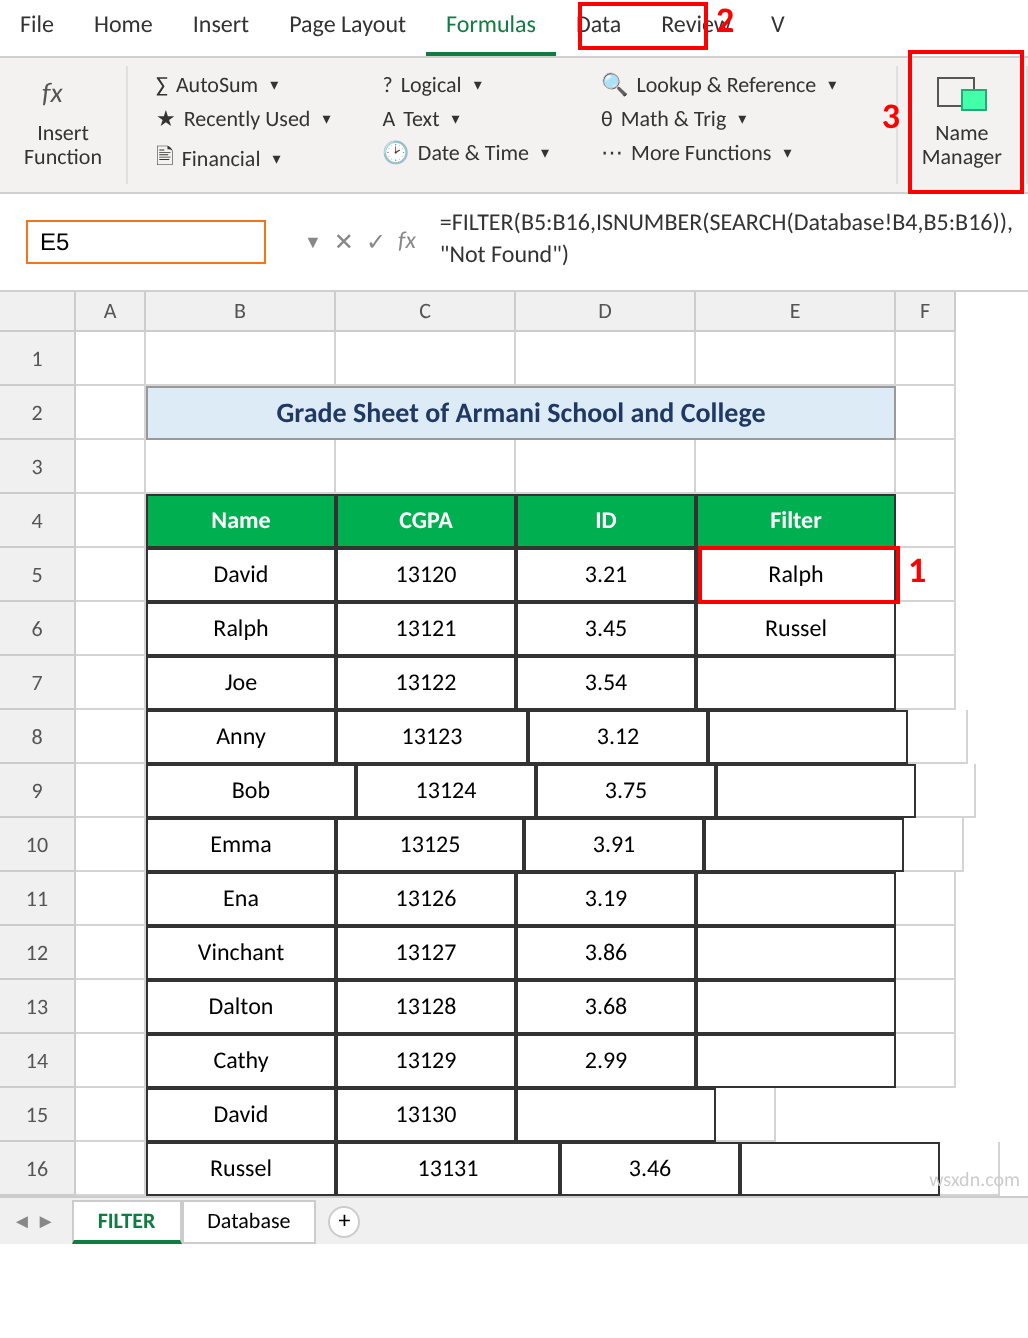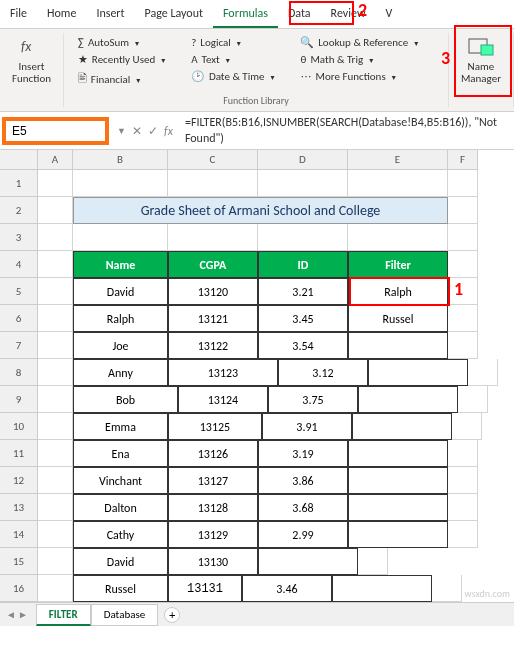--- a/index.html
+++ b/index.html
@@ -15,38 +15,38 @@
     .ribbon-group { display: flex; flex-direction: column; padding: 0 6px; border-right: 1px solid #e0e0e0; }
     .ribbon-big-btn { display: flex; flex-direction: column; align-items: center; padding: 2px 6px; cursor: pointer; font-size: 11px; color: #333; }
     .ribbon-big-btn svg { margin-bottom: 2px; }
     .ribbon-small-btns { display: flex; flex-direction: column; gap: 2px; padding: 2px 4px; }
     .ribbon-small-btn { display: flex; align-items: center; gap: 4px; padding: 1px 4px; font-size: 11px; color: #333; cursor: pointer; white-space: nowrap; }
     .ribbon-small-btn .dd { font-size: 8px; margin-left: 2px; }
     .group-label { text-align: center; font-size: 10px; color: #666; padding: 2px 0 0; }
     
     
     .formula-row { display: flex; align-items: center; border-bottom: 1px solid #d0d0d0; background: #fff; }
-    .name-box { width: 107px; border: 4px solid #f97316; padding: 3px 6px; font-size: 12px; margin: 2px; background: #fff; }
+    .name-box { width: 120px; border: 1px solid #f97316; padding: 3px 6px; font-size: 12px; margin: 13px; background: #fff; }
     .fx-controls { display: flex; align-items: center; gap: 6px; padding: 0 6px; color: #888; }
     .formula-input { flex: 1; padding: 3px 6px; font-size: 12px; border: none; font-family: "Segoe UI", Calibri; color: #333; line-height: 1.3; }
     
     
     .grid-wrap { position: relative; }
     .col-headers { display: flex; }
     .corner { width: 38px; height: 20px; background: #f0f0f0; border-right: 1px solid #ccc; border-bottom: 1px solid #ccc; }
     .col-h { height: 20px; background: #f0f0f0; border-right: 1px solid #ccc; border-bottom: 1px solid #ccc; text-align: center; font-size: 11px; line-height: 20px; color: #555; }
     .grid-body { display: flex; }
     .row-headers { display: flex; flex-direction: column; }
     .row-h { width: 38px; height: 27px; background: #f0f0f0; border-right: 1px solid #ccc; border-bottom: 1px solid #ccc; text-align: center; font-size: 11px; line-height: 27px; color: #555; }
     .cells { position: relative; }
     .cell-row { display: flex; }
     .cell { height: 27px; border-right: 1px solid #d4d4d4; border-bottom: 1px solid #d4d4d4; font-size: 12px; display: flex; align-items: center; justify-content: center; padding: 0 4px; }
     
     
-    .sheet-title { position: absolute; display: flex; align-items: center; justify-content: center; background: #ddebf7; color: #1f3864; font-weight: normal; font-size: 14px; border: 1px solid #999; }
+    .sheet-title { position: absolute; display: flex; align-items: center; justify-content: center; background: #ddebf7; color: #1f3864; font-weight: bold; font-size: 14px; border: 1px solid #999; }
     .th-cell { background: #00b050; color: #fff; font-weight: bold; border: 1px solid #333; }
     .td-cell { border: 1px solid #333; background: #fff; color: #000; }
     
     
     .anno-box { position: absolute; border: 2px solid #ff0000; pointer-events: none; z-index: 50; }
     .anno-num { position: absolute; color: #ff0000; font-size: 18px; font-weight: bold; z-index: 51; pointer-events: none; }
     
     
     .sheet-tabs { display: flex; align-items: center; background: #f0f0f0; border-top: 1px solid #ccc; padding: 0 6px; height: 24px; }
     .sheet-nav { display: flex; gap: 2px; margin-right: 8px; color: #888; font-size: 10px; }
@@ -127,21 +127,20 @@
             <span>Math &amp; Trig</span>
             <span class="dd">▾</span>
           </div>
         <div class="ribbon-small-btn">
             <span>⋯</span>
             <span>More Functions</span>
             <span class="dd">▾</span>
           </div>
       </div>
     </div>
-    <div class="group-label">Function Library</div>
   </div>
   <div class="ribbon-group">
     <div class="ribbon-big-btn" style="position:relative;">
       <svg width="28" height="24">
           <rect x="2" y="4" width="18" height="14" fill="none" stroke="#555"></rect>
           <rect x="14" y="10" width="12" height="10" fill="#4fa" stroke="#2a7"></rect>
         </svg>
       <span style="white-space:pre-line;text-align:center;line-height:1.1;">Name
 Manager</span>
     </div>
@@ -247,21 +246,21 @@
           <div class="cell" style="width: 35px;"></div>
           <div class="cell td-cell" style="width: 95px;">Joe</div>
           <div class="cell td-cell" style="width: 90px;">13122</div>
           <div class="cell td-cell" style="width: 90px;">3.54</div>
           <div class="cell td-cell" style="width: 100px;"></div>
           <div class="cell" style="width: 30px;"></div>
         </div>
         <div class="cell-row">
           <div class="cell" style="width: 35px;"></div>
           <div class="cell td-cell" style="width: 95px;">Anny</div>
-          <div class="cell td-cell" style="width: 110px;">13123</div>
+          <div class="cell td-cell" style="width: 96px;">13123</div>
           <div class="cell td-cell" style="width: 90px;">3.12</div>
           <div class="cell td-cell" style="width: 100px;"></div>
           <div class="cell" style="width: 30px;"></div>
         </div>
         <div class="cell-row">
           <div class="cell" style="width: 35px;"></div>
           <div class="cell td-cell" style="width: 105px;">Bob</div>
           <div class="cell td-cell" style="width: 90px;">13124</div>
           <div class="cell td-cell" style="width: 90px;">3.75</div>
           <div class="cell td-cell" style="width: 100px;"></div>
@@ -310,21 +309,21 @@
         <div class="cell-row">
           <div class="cell" style="width: 35px;"></div>
           <div class="cell td-cell" style="width: 95px;">David</div>
           <div class="cell td-cell" style="width: 90px;">13130</div>
           <div class="cell td-cell" style="width: 100px;"></div>
           <div class="cell" style="width: 30px;"></div>
         </div>
         <div class="cell-row">
           <div class="cell" style="width: 35px;"></div>
           <div class="cell td-cell" style="width: 95px;">Russel</div>
-          <div class="cell td-cell" style="width: 74px; font-family: Liberation Mono, monospace;">13131</div>
+          <div class="cell td-cell" style="width: 112px;">13131</div>
           <div class="cell td-cell" style="width: 90px;">3.46</div>
           <div class="cell td-cell" style="width: 100px;"></div>
           <div class="cell" style="width: 30px;"></div>
         </div>
       </div>
   </div>
 
   <div class="sheet-title" style="top:47px;left:73px;width:375px;height:27px;">Grade Sheet of Armani School and College</div>
 
   <div class="anno-box" style="top:127px;left:349px;width:101px;height:29px;"></div>

